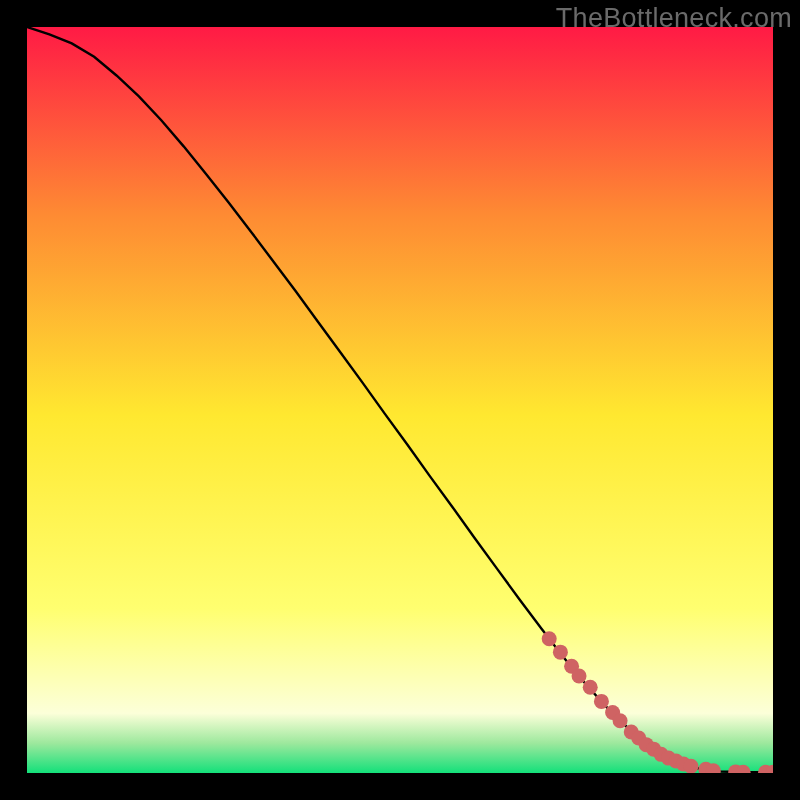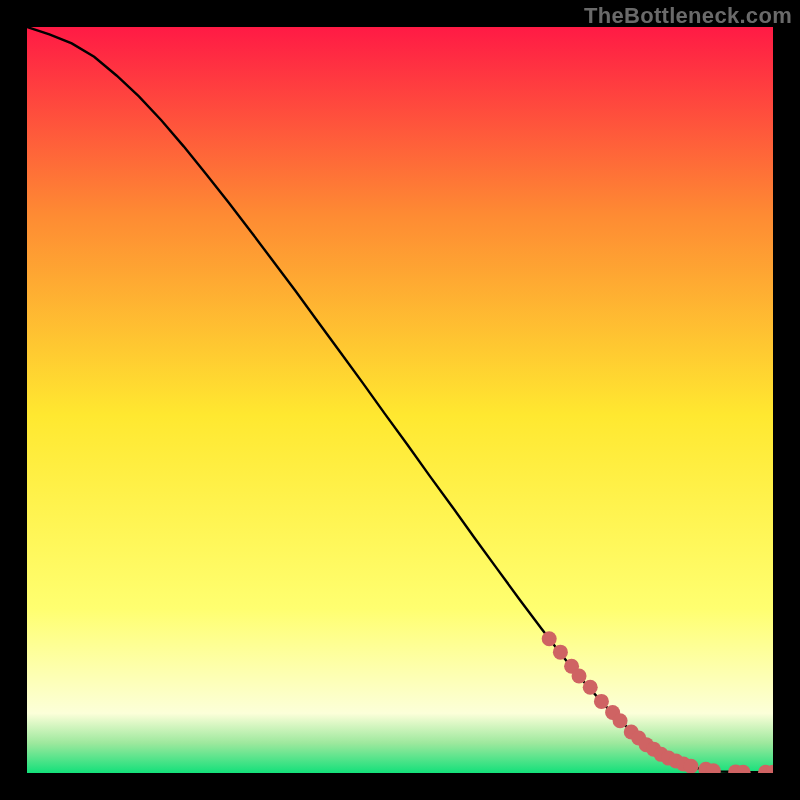--- a/index.html
+++ b/index.html
@@ -17,22 +17,22 @@
     top: 0;
     width: 800px;
     height: 800px;
     background: #000;
   }
   .watermark {
     position: absolute;
     top: 3px;
     right: 8px;
     color: #6a6a6a;
-    font-size: 22px;
-    font-weight: 700;
+    font-size: 27px;
+    font-weight: 400;
     letter-spacing: 0.3px;
     z-index: 20;
     user-select: none;
   }
   .plot {
     position: absolute;
     left: 27px;
     top: 27px;
     width: 746px;
     height: 746px;

